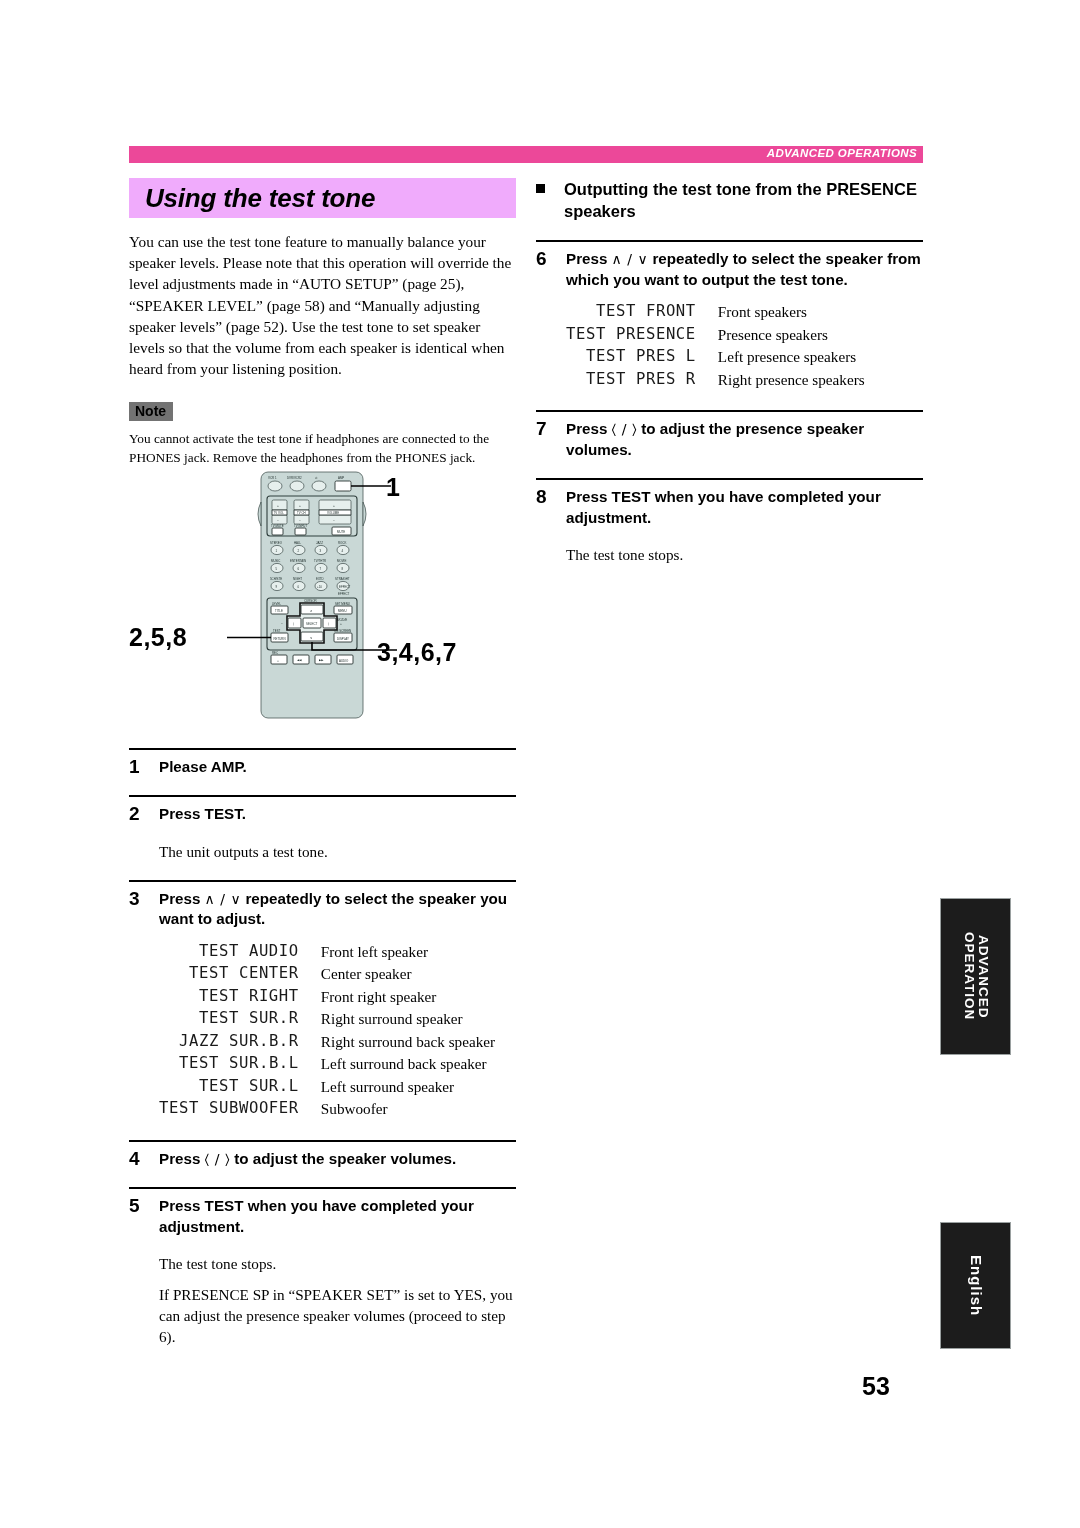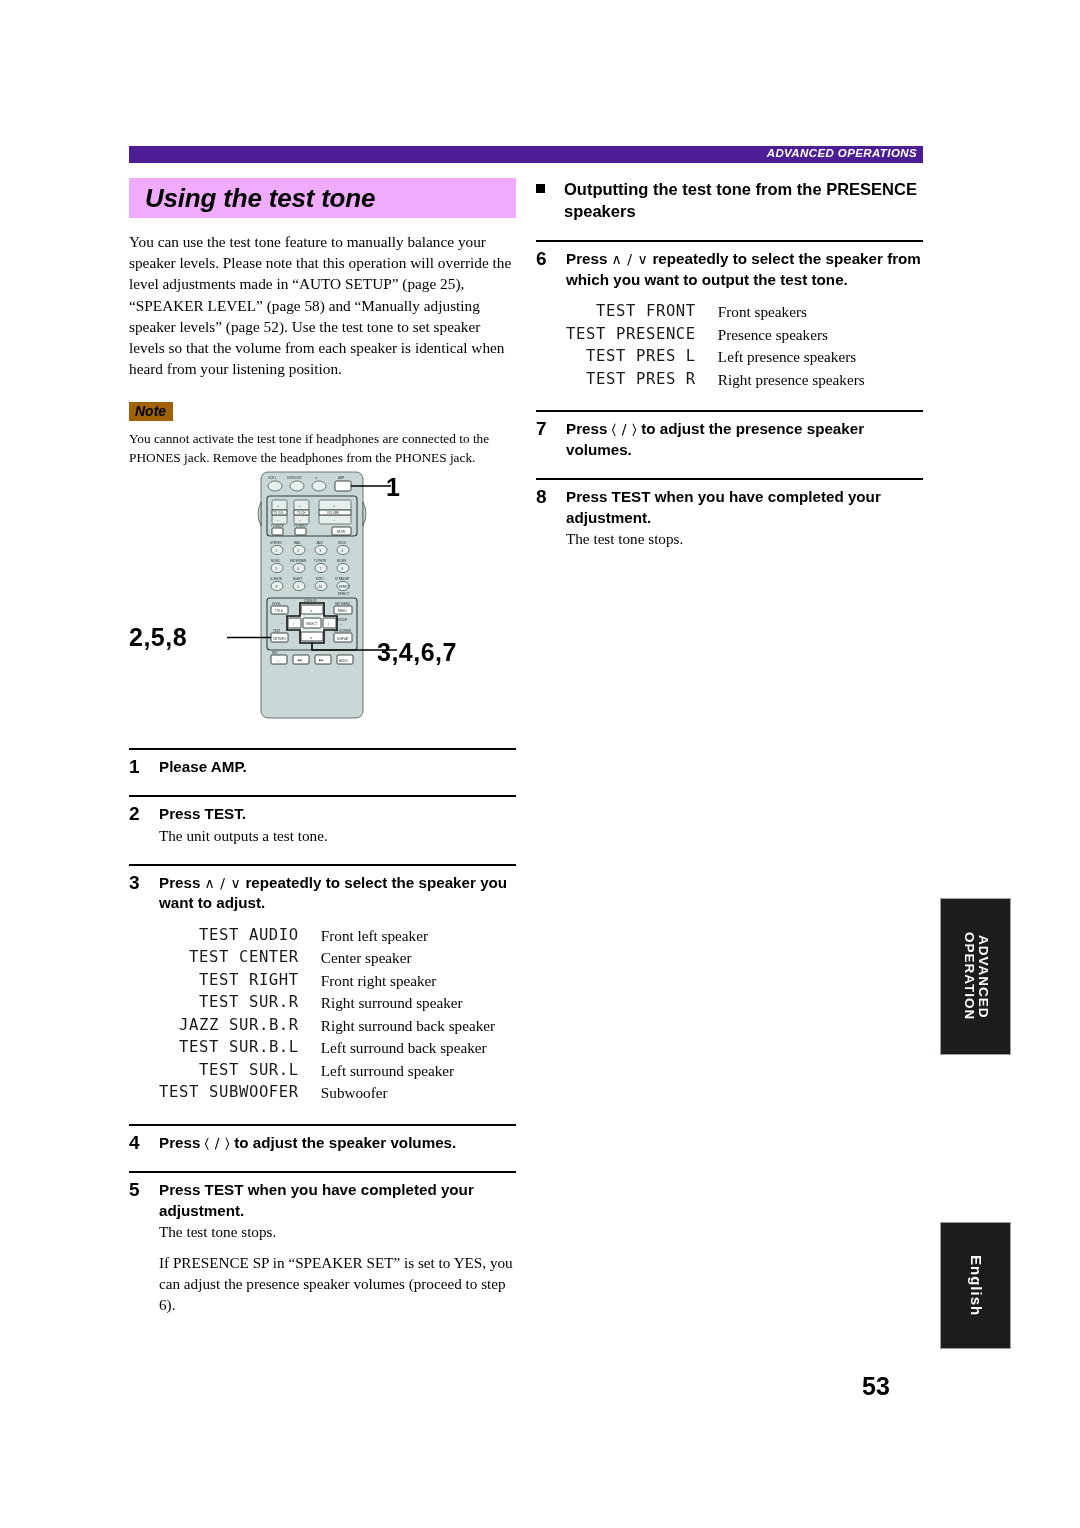--- a/index.html
+++ b/index.html
@@ -16,21 +16,21 @@
     overflow: hidden;
   }
 
   
   .top-bar {
     position: absolute;
     left: 129px;
     top: 146px;
     width: 794px;
     height: 17px;
-    background: #4c1d95;
+    background: #ec4899;
   }
   .top-bar-label {
     position: absolute;
     right: 6px;
     top: 1px;
     color: #ffffff;
     font-family: "Liberation Sans", sans-serif;
     font-style: italic;
     font-weight: bold;
     font-size: 11.5px;
@@ -73,23 +73,22 @@
     font-family: "Liberation Serif", serif;
     font-size: 15.3px;
     line-height: 21.2px;
     margin-top: 13px;
     text-align: left;
   }
 
   
   .note-tag {
     display: inline-block;
-    background: #a16207;
-    font-family: "Liberation Sans", sans-serif;
-    font-style: italic;
+    background: #737373;
+    font-family: "Liberation Sans", sans-serif;
     font-weight: bold;
     font-size: 14px;
     padding: 1px 7px 2px 6px;
     margin-top: 23px;
   }
   .note-text {
     font-family: "Liberation Serif", serif;
     font-size: 13.3px;
     line-height: 18.6px;
     margin-top: 9px;
@@ -118,21 +117,21 @@
   .step-head {
     font-family: "Liberation Sans", sans-serif;
     font-weight: bold;
     font-size: 15.2px;
     line-height: 20.5px;
   }
   .step-sub {
     font-family: "Liberation Serif", serif;
     font-size: 15.2px;
     line-height: 21px;
-    margin-top: 0;
+    margin-top: 16px;
   }
   .step-sub + .step-sub { margin-top: 10px; }
 
   
   .arw {
     font-family: "DejaVu Sans", sans-serif;
     font-weight: normal;
     font-size: 14px;
     letter-spacing: 0.5px;
   }

